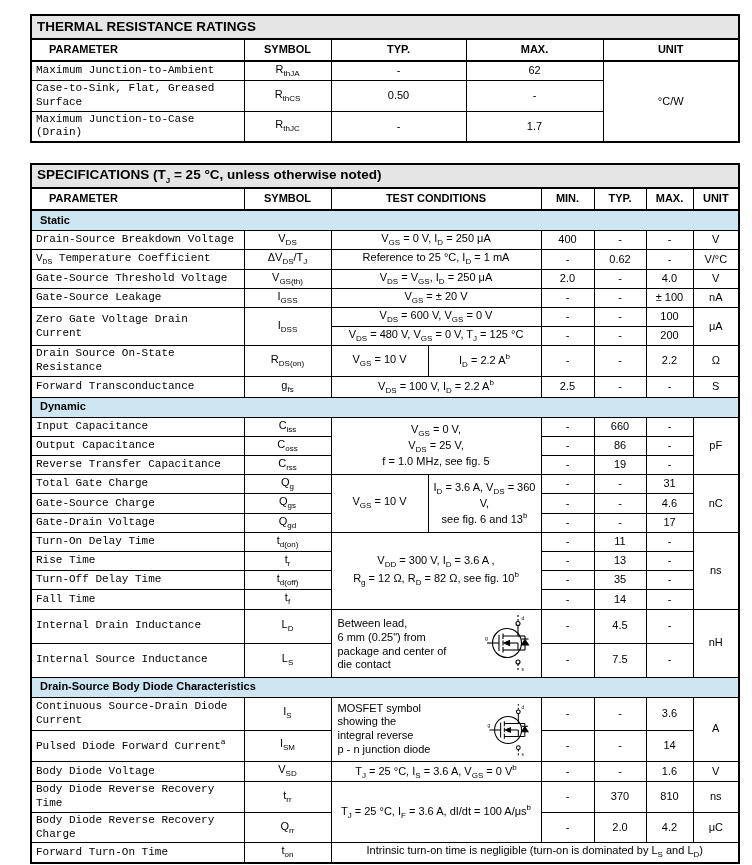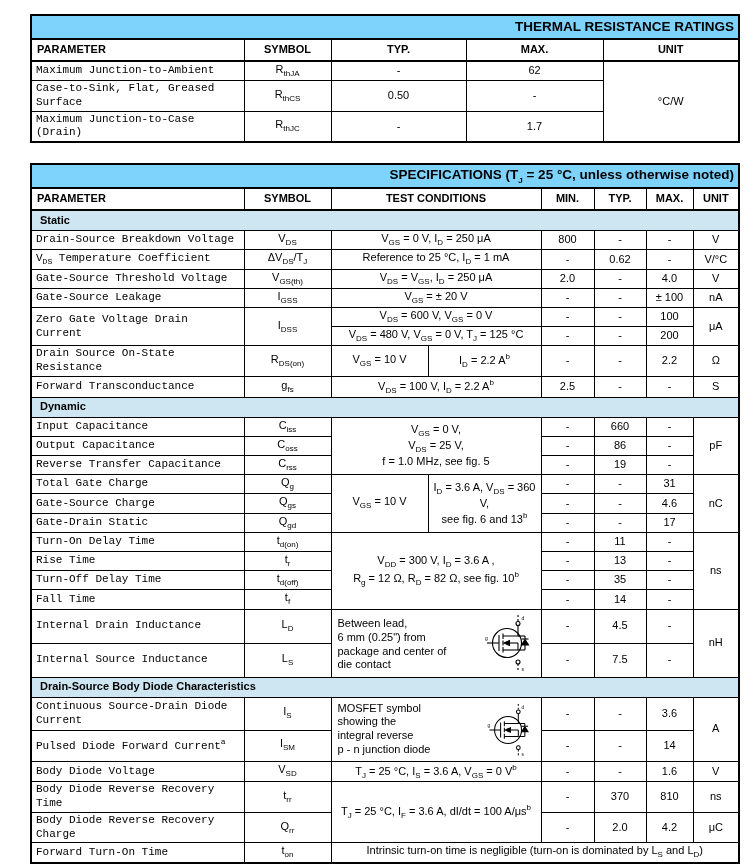--- a/index.html
+++ b/index.html
@@ -1,23 +1,23 @@
 <!DOCTYPE html>
 <html><head>
 <meta charset="utf-8">
 <style>
   html,body{margin:0;padding:0;background:#ffffff;}
   body{width:752px;height:865px;font-family:"Liberation Sans",sans-serif;color:#000;}
   .page{padding:14px 14px 0 30px;}
   table.ds{border-collapse:collapse;width:708px;table-layout:fixed;font-size:11px;border:2px solid #000;}
   table.ds td, table.ds th{border:1px solid #000;padding:1px 4px;vertical-align:middle;line-height:1.25;overflow:hidden;}
-  tr.title-row td{background:#7dd3fc;font-weight:bold;font-size:13.5px;text-align:right;border-bottom:2px solid #000;height:20px;padding-left:5px;}
+  tr.title-row td{background:#e5e5e5;font-weight:bold;font-size:13.5px;text-align:left;border-bottom:2px solid #000;height:20px;padding-left:5px;}
   tr.title-row td .reg{font-weight:bold;}
   tr.head-row th{font-weight:bold;text-align:center;border-bottom:2px solid #000;height:18px;background:#fff;}
-  tr.head-row th.l{text-align:left;padding-left:5px;}
+  tr.head-row th.l{text-align:left;padding-left:17px;}
   tr.section-row td{background:#cde6f2;font-weight:bold;text-align:left;padding-left:8px;height:17px;}
   td.l{text-align:left;padding-left:5px;font-family:Liberation Mono, monospace;}
   td.c{text-align:center;}
   sub{font-size:8px;}
   sup{font-size:8px;}
   tr.r18{height:17px;}
   tr.r20{height:19px;}
   tr.r35{height:34px;}
   tr.r34{height:33px;}
   tr.r32{height:31px;}
@@ -103,21 +103,21 @@
     </tr>
 
     <tr class="section-row">
           <td colspan="8">Static</td>
         </tr>
 
     <tr class="r20">
       <td class="l">Drain-Source Breakdown Voltage</td>
       <td class="c">V<sub>DS</sub></td>
       <td class="c" colspan="2">V<sub>GS</sub> = 0 V, I<sub>D</sub> = 250 μA</td>
-      <td class="c">800</td>
+      <td class="c">400</td>
       <td class="c">-</td>
       <td class="c">-</td>
       <td class="c">V</td>
     </tr>
     <tr class="r20">
       <td class="l">V<sub>DS</sub> Temperature Coefficient</td>
       <td class="c">ΔV<sub>DS</sub>/T<sub>J</sub></td>
       <td class="c" colspan="2">Reference to 25 °C, I<sub>D</sub> = 1 mA</td>
       <td class="c">-</td>
       <td class="c">0.62</td>
@@ -215,21 +215,21 @@
       <td class="c" rowspan="3">nC</td>
     </tr>
     <tr class="r20">
       <td class="l">Gate-Source Charge</td>
       <td class="c">Q<sub>gs</sub></td>
       <td class="c">-</td>
       <td class="c">-</td>
       <td class="c">4.6</td>
     </tr>
     <tr class="r20">
-      <td class="l">Gate-Drain Static</td>
+      <td class="l">Gate-Drain Voltage</td>
       <td class="c">Q<sub>gd</sub></td>
       <td class="c">-</td>
       <td class="c">-</td>
       <td class="c">17</td>
     </tr>
     <tr class="r20">
       <td class="l">Turn-On Delay Time</td>
       <td class="c">t<sub>d(on)</sub></td>
       <td class="c" colspan="2" rowspan="4">V<sub>DD</sub> = 300 V, I<sub>D</sub> = 3.6 A ,<br>R<sub>g</sub> = 12 Ω, R<sub>D</sub> = 82 Ω, see fig. 10<sup>b</sup></td>
       <td class="c">-</td>

